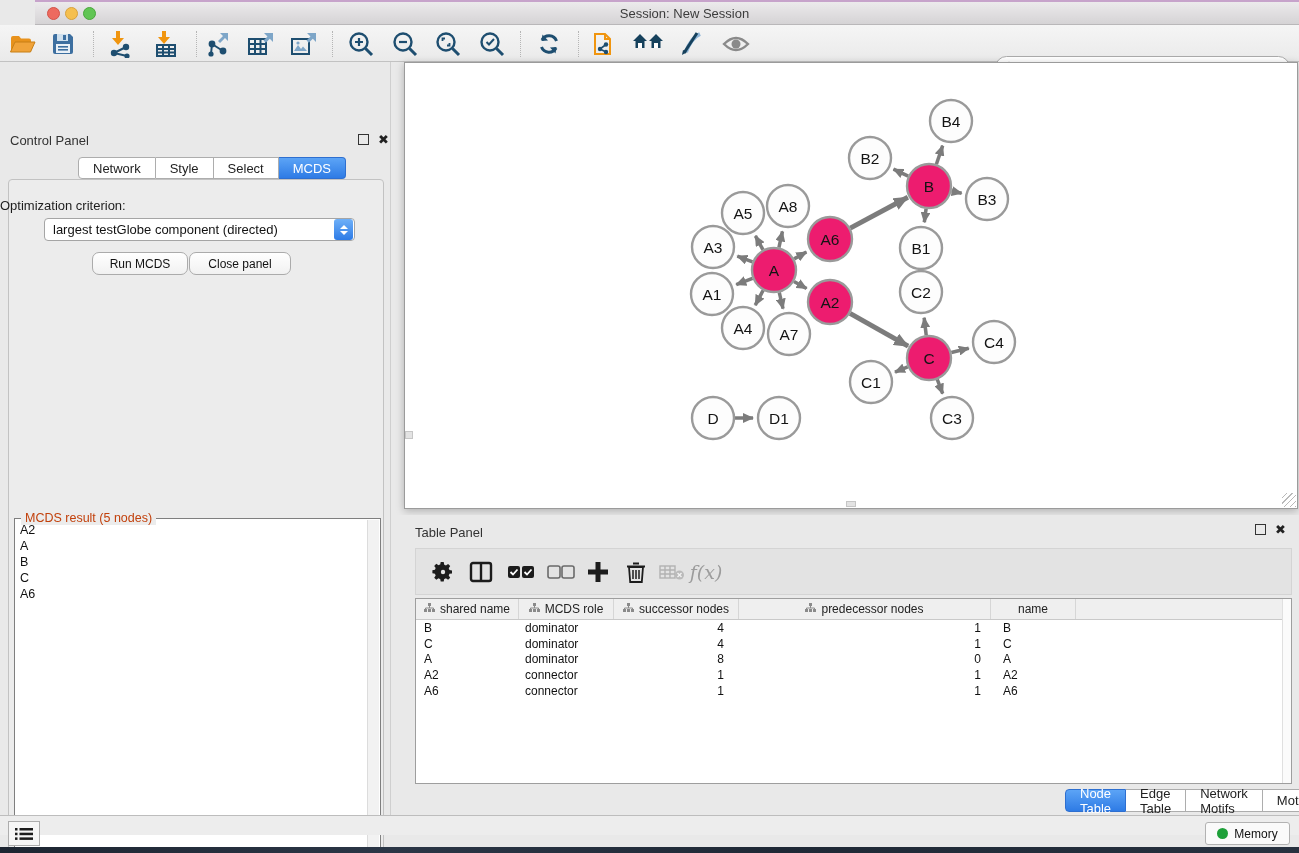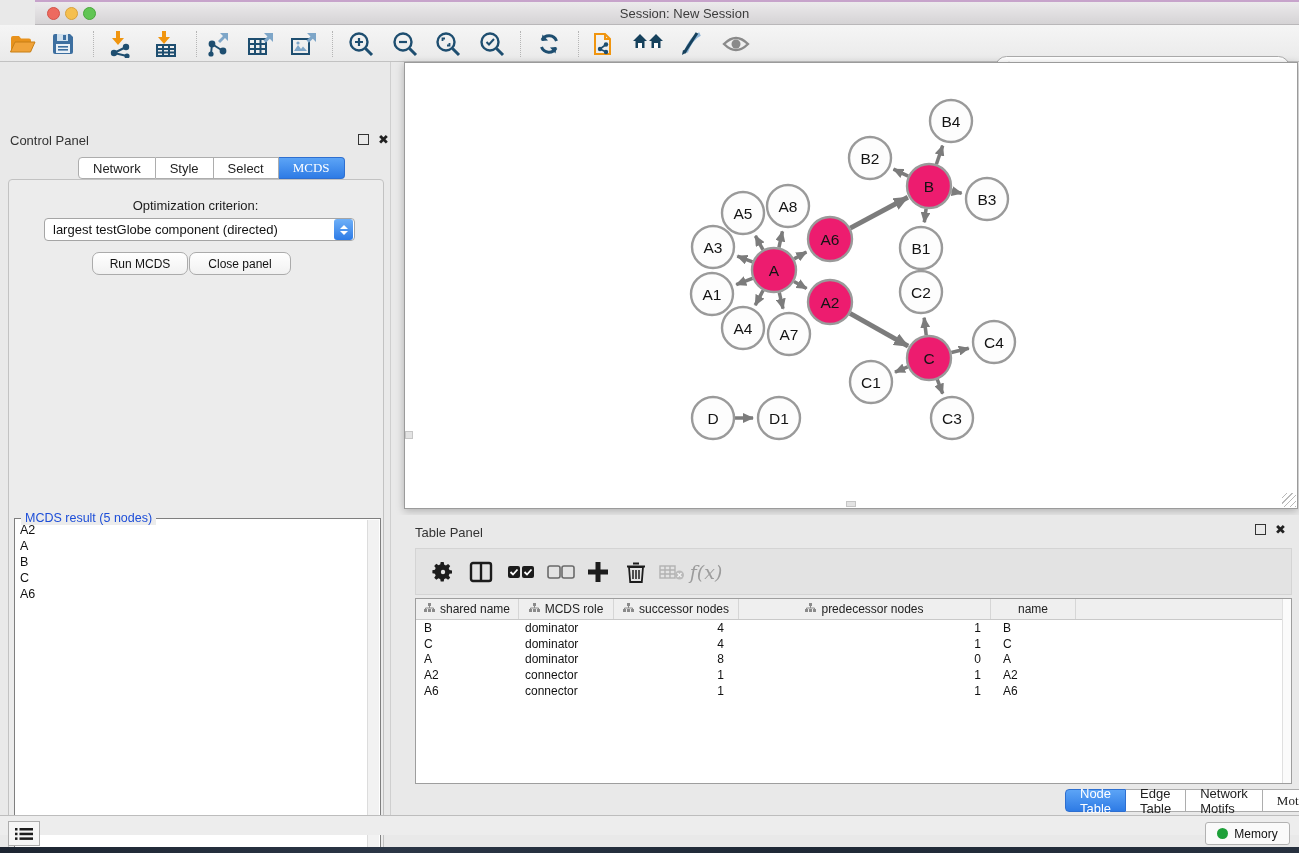--- a/index.html
+++ b/index.html
@@ -33,42 +33,42 @@
     background:#E9E9E9; border-right:1px solid #CFCFCF;padding-left:44px; }
   .cp-title { position:absolute; left:10px; top:71px; font-size:13px; color:#333; }
   .panel-btns { position:absolute; top:72px; display:flex; gap:9px; }
   .float-icon { width:11px; height:11px; border:1.6px solid #333; display:inline-block; }
   .close-x { font-size:13px; font-weight:bold; color:#222; line-height:11px; }
   .cp-tabs { position:absolute; left:78px; top:95px; display:flex; }
   .seg { height:22px; border:1px solid #ADADAD; border-left:none; background:#fff;
     font-size:13px; color:#222; display:flex; align-items:center; justify-content:center;
     padding:0 14px; cursor:default; }
   .seg:first-child { border-left:1px solid #ADADAD; border-radius:4px 0 0 4px; }
-  .seg:last-child { border-radius:0 4px 4px 0;font-family:Liberation Serif, serif; }
+  .seg:last-child { border-radius:0 4px 4px 0; }
   .seg.active { background:linear-gradient(#5CA4F6,#2E7BE5); border-color:#2E6FD0; color:#fff; }
   .cp-inner { position:absolute; left:8px; top:117px; width:376px; height:686px;
     background:#ECECEC; border:1px solid #C2C2C2; border-radius:4px; }
-  .opt-label { position:absolute; left:0; width:391px; top:136px; text-align:center;
+  .opt-label { position:absolute; left:0; width:391px; top:136px; text-align:left;
     font-size:13px; color:#1c1c1c; }
   .dropdown { position:absolute; left:44px; top:156px; width:311px; height:23px;
     background:#fff; border:1px solid #A5A5A5; border-radius:4px; display:flex; align-items:center; }
   .dropdown .dd-text { flex:1; font-size:13px; color:#111; padding-left:8px; white-space:nowrap; }
   .dd-stepper { width:19px; height:21px; border-radius:3px; margin-right:1px;
     background:linear-gradient(#6FB0F8,#2D7BE6); display:flex; flex-direction:column;
     align-items:center; justify-content:center; gap:2px; }
   .dd-stepper i { width:0; height:0; border-left:4px solid transparent; border-right:4px solid transparent; }
   .dd-up { border-bottom:4px solid #fff; }
   .dd-down { border-top:4px solid #fff; }
   .cp-btn { position:absolute; top:190px; height:23px; background:linear-gradient(#FFFFFF,#F1F1F1);
     border:1px solid #ABABAB; border-radius:7px; font-size:12px; color:#111;
     display:flex; align-items:center; justify-content:center; cursor:default; }
   .mcds-box { position:absolute; left:14px; top:456px; width:367px; height:343px;
     border:1px solid #7F7F7F; background:#fff; }
   .mcds-box-title { position:absolute; left:6px; top:-8px; background:#ECECEC;
-    padding:0 4px; font-size:12.5px; color:#1d4ed8; }
+    padding:0 4px; font-size:12.5px; color:#c2410c; }
   .mcds-list { position:absolute; left:1px; top:3px; bottom:1px; right:13px; font-size:12.5px; color:#111; }
   .mcds-list div { padding:1.5px 0 1.5px 4px; line-height:13px; }
   .mcds-scroll { position:absolute; right:1px; top:1px; bottom:1px; width:12px;
     background:#F2F2F2; border-left:1px solid #DCDCDC; }
 
   
   .net-window { position:absolute; left:404px; top:62px; width:894px; height:447px;
     background:#fff; border:1px solid #9B9B9B; box-shadow:0 2px 8px rgba(0,0,0,0.25); }
   .net-titlebar { position:absolute; left:0; top:0; right:0; height:25px;
     background:linear-gradient(#EFEFEF,#DCDCDC); border-bottom:1px solid #B5B5B5; }

